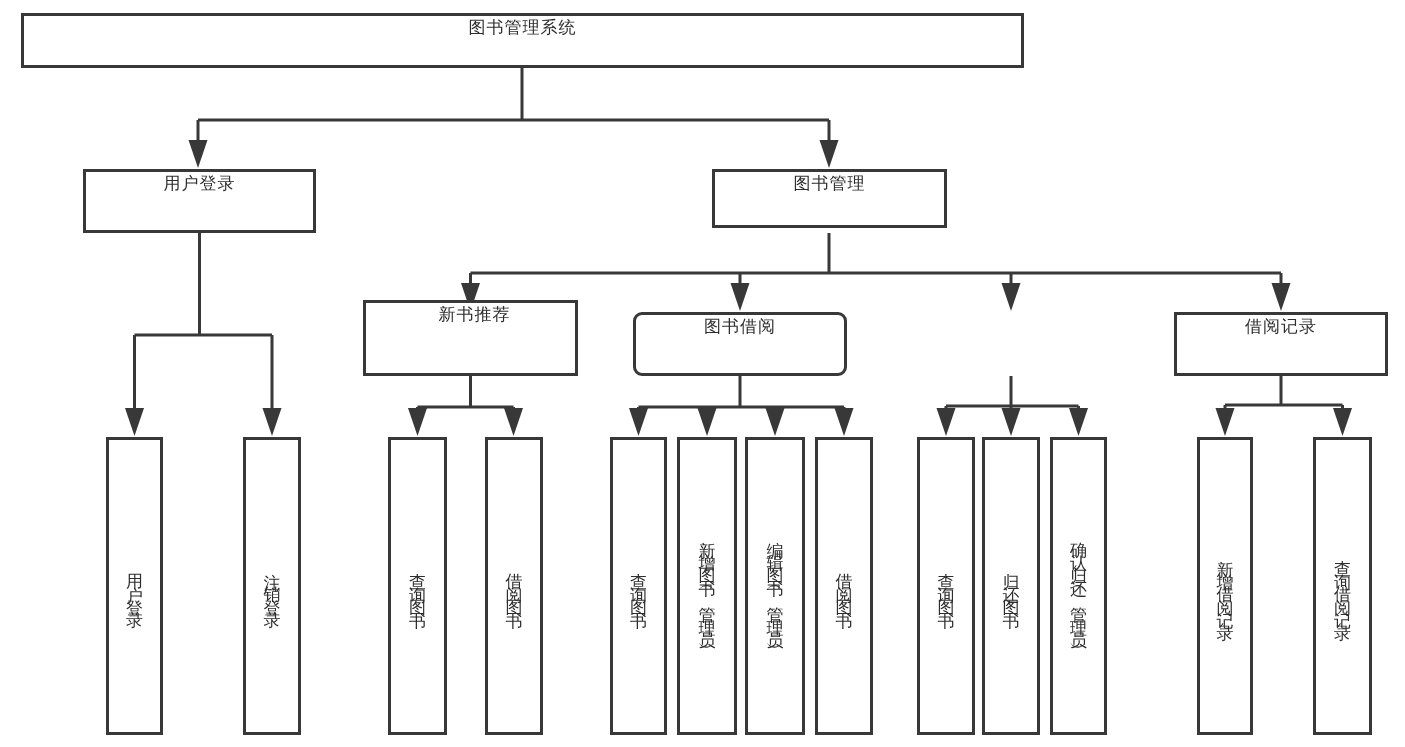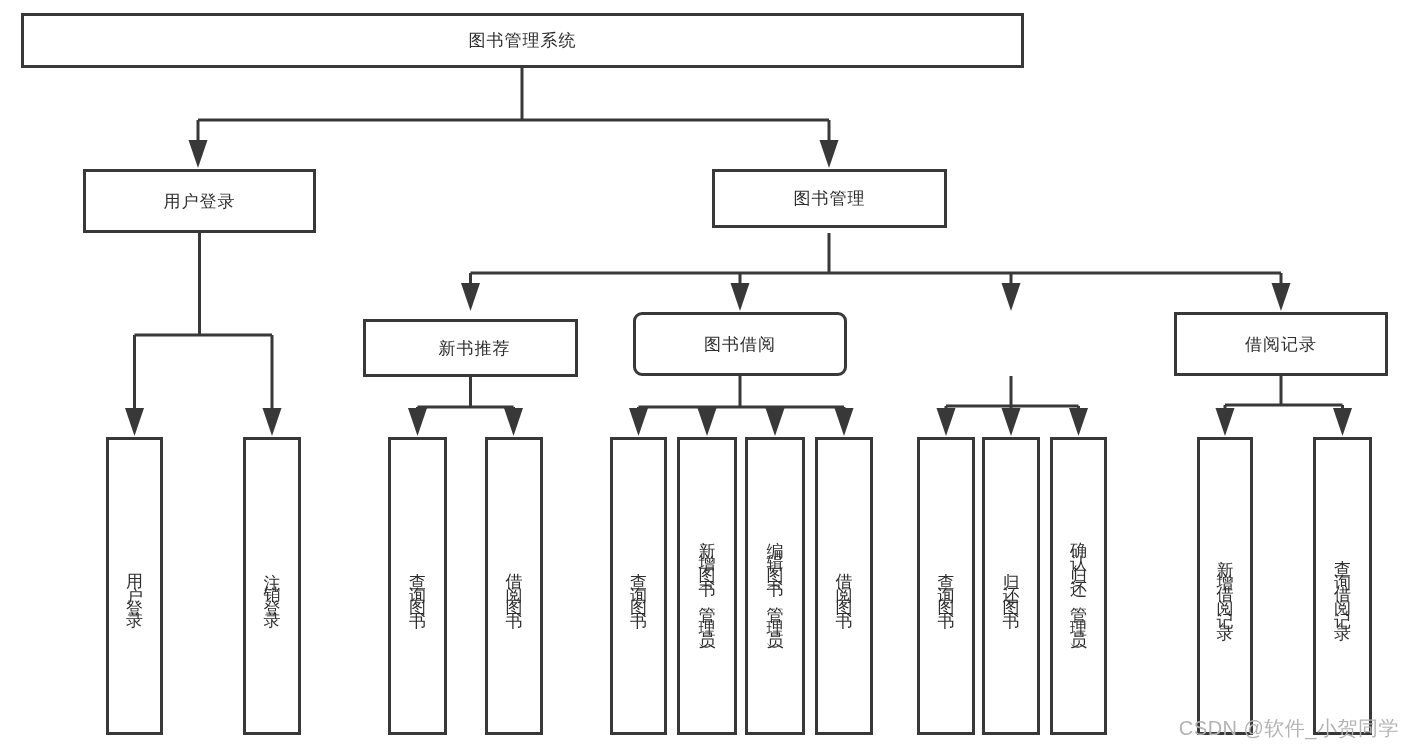--- a/index.html
+++ b/index.html
@@ -10,21 +10,21 @@
     font-family:"Liberation Sans","DejaVu Sans",sans-serif;
     color:#2d2d2d;
     overflow:hidden;
   }
   .connectors{position:absolute;left:0;top:0;width:1405px;height:747px;}
   .node{
     position:absolute;
     box-sizing:border-box;
     border:3px solid #383838;
     background:#ffffff;
-    display:flex;align-items:center;justify-content:center;
+    display:flex;align-items:flex-start;justify-content:center;
     font-size:17px;
     letter-spacing:1px;
     color:#2d2d2d;
   }
   .vnode{
     position:absolute;
     box-sizing:border-box;
     border:3px solid #383838;
     background:#ffffff;
     display:flex;align-items:center;justify-content:center;
@@ -96,21 +96,21 @@
     <span>图书管理系统</span>
   </div>
 
   <div class="node" style="left:83px;top:169px;width:233px;height:64px;">
     <span>用户登录</span>
   </div>
   <div class="node" style="left:712px;top:169px;width:235px;height:59px;">
     <span>图书管理</span>
   </div>
 
-  <div class="node" style="left:363px;top:319px;width:215px;height:58px;padding-left:8px;">
+  <div class="node" style="left:363px;top:300px;width:215px;height:76px;padding-left:8px;">
     <span>新书推荐</span>
   </div>
   <div class="node" style="left:633px;top:312px;width:214px;height:64px;border-radius:9px;">
     <span>图书借阅</span>
   </div>
   <div class="node" style="left:1174px;top:312px;width:214px;height:64px;">
     <span>借阅记录</span>
   </div>
 
   <div class="vnode" style="left:106px;top:437px;width:57px;height:298px;">
@@ -150,15 +150,14 @@
     <span class="vtext">确认归还（管理员）</span>
   </div>
 
   <div class="vnode" style="left:1197px;top:437px;width:56px;height:298px;">
     <span class="vtext">新增借阅记录</span>
   </div>
   <div class="vnode" style="left:1313px;top:437px;width:59px;height:298px;">
     <span class="vtext">查询借阅记录</span>
   </div>
 
-  <div class="watermark">CSDN @软件_小贺同学</div>
 
 </div>
 
 </body></html>

